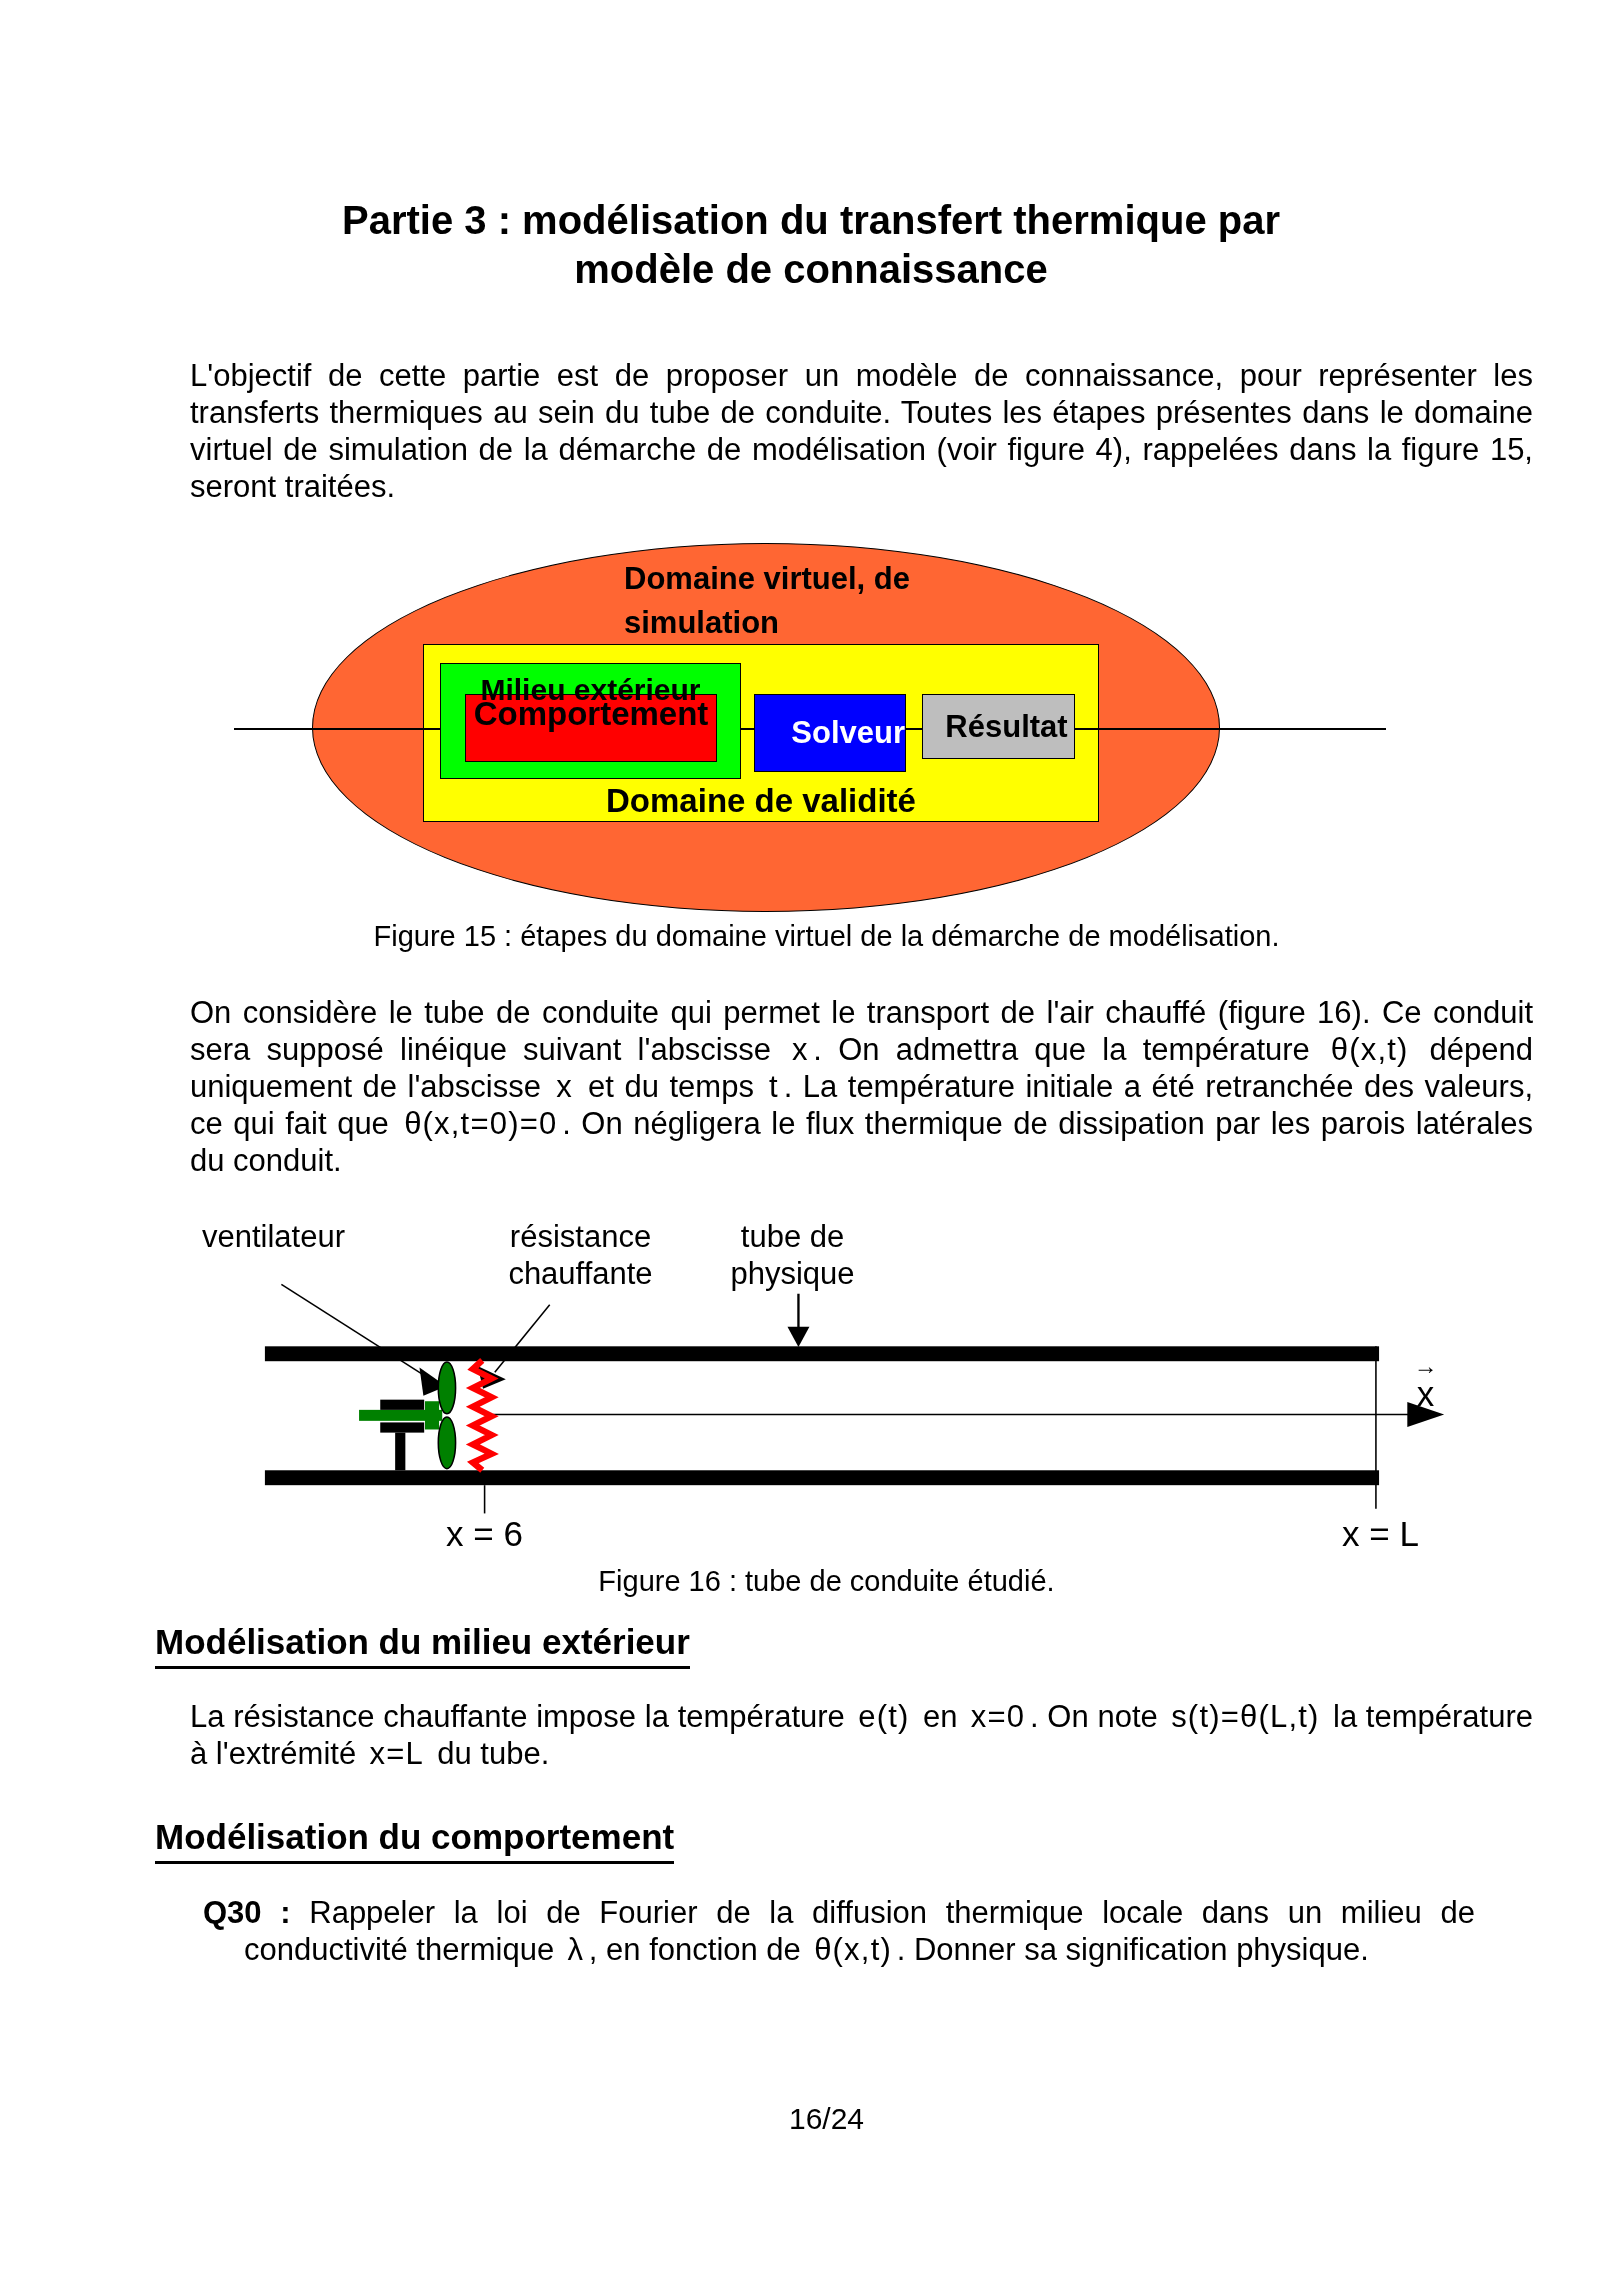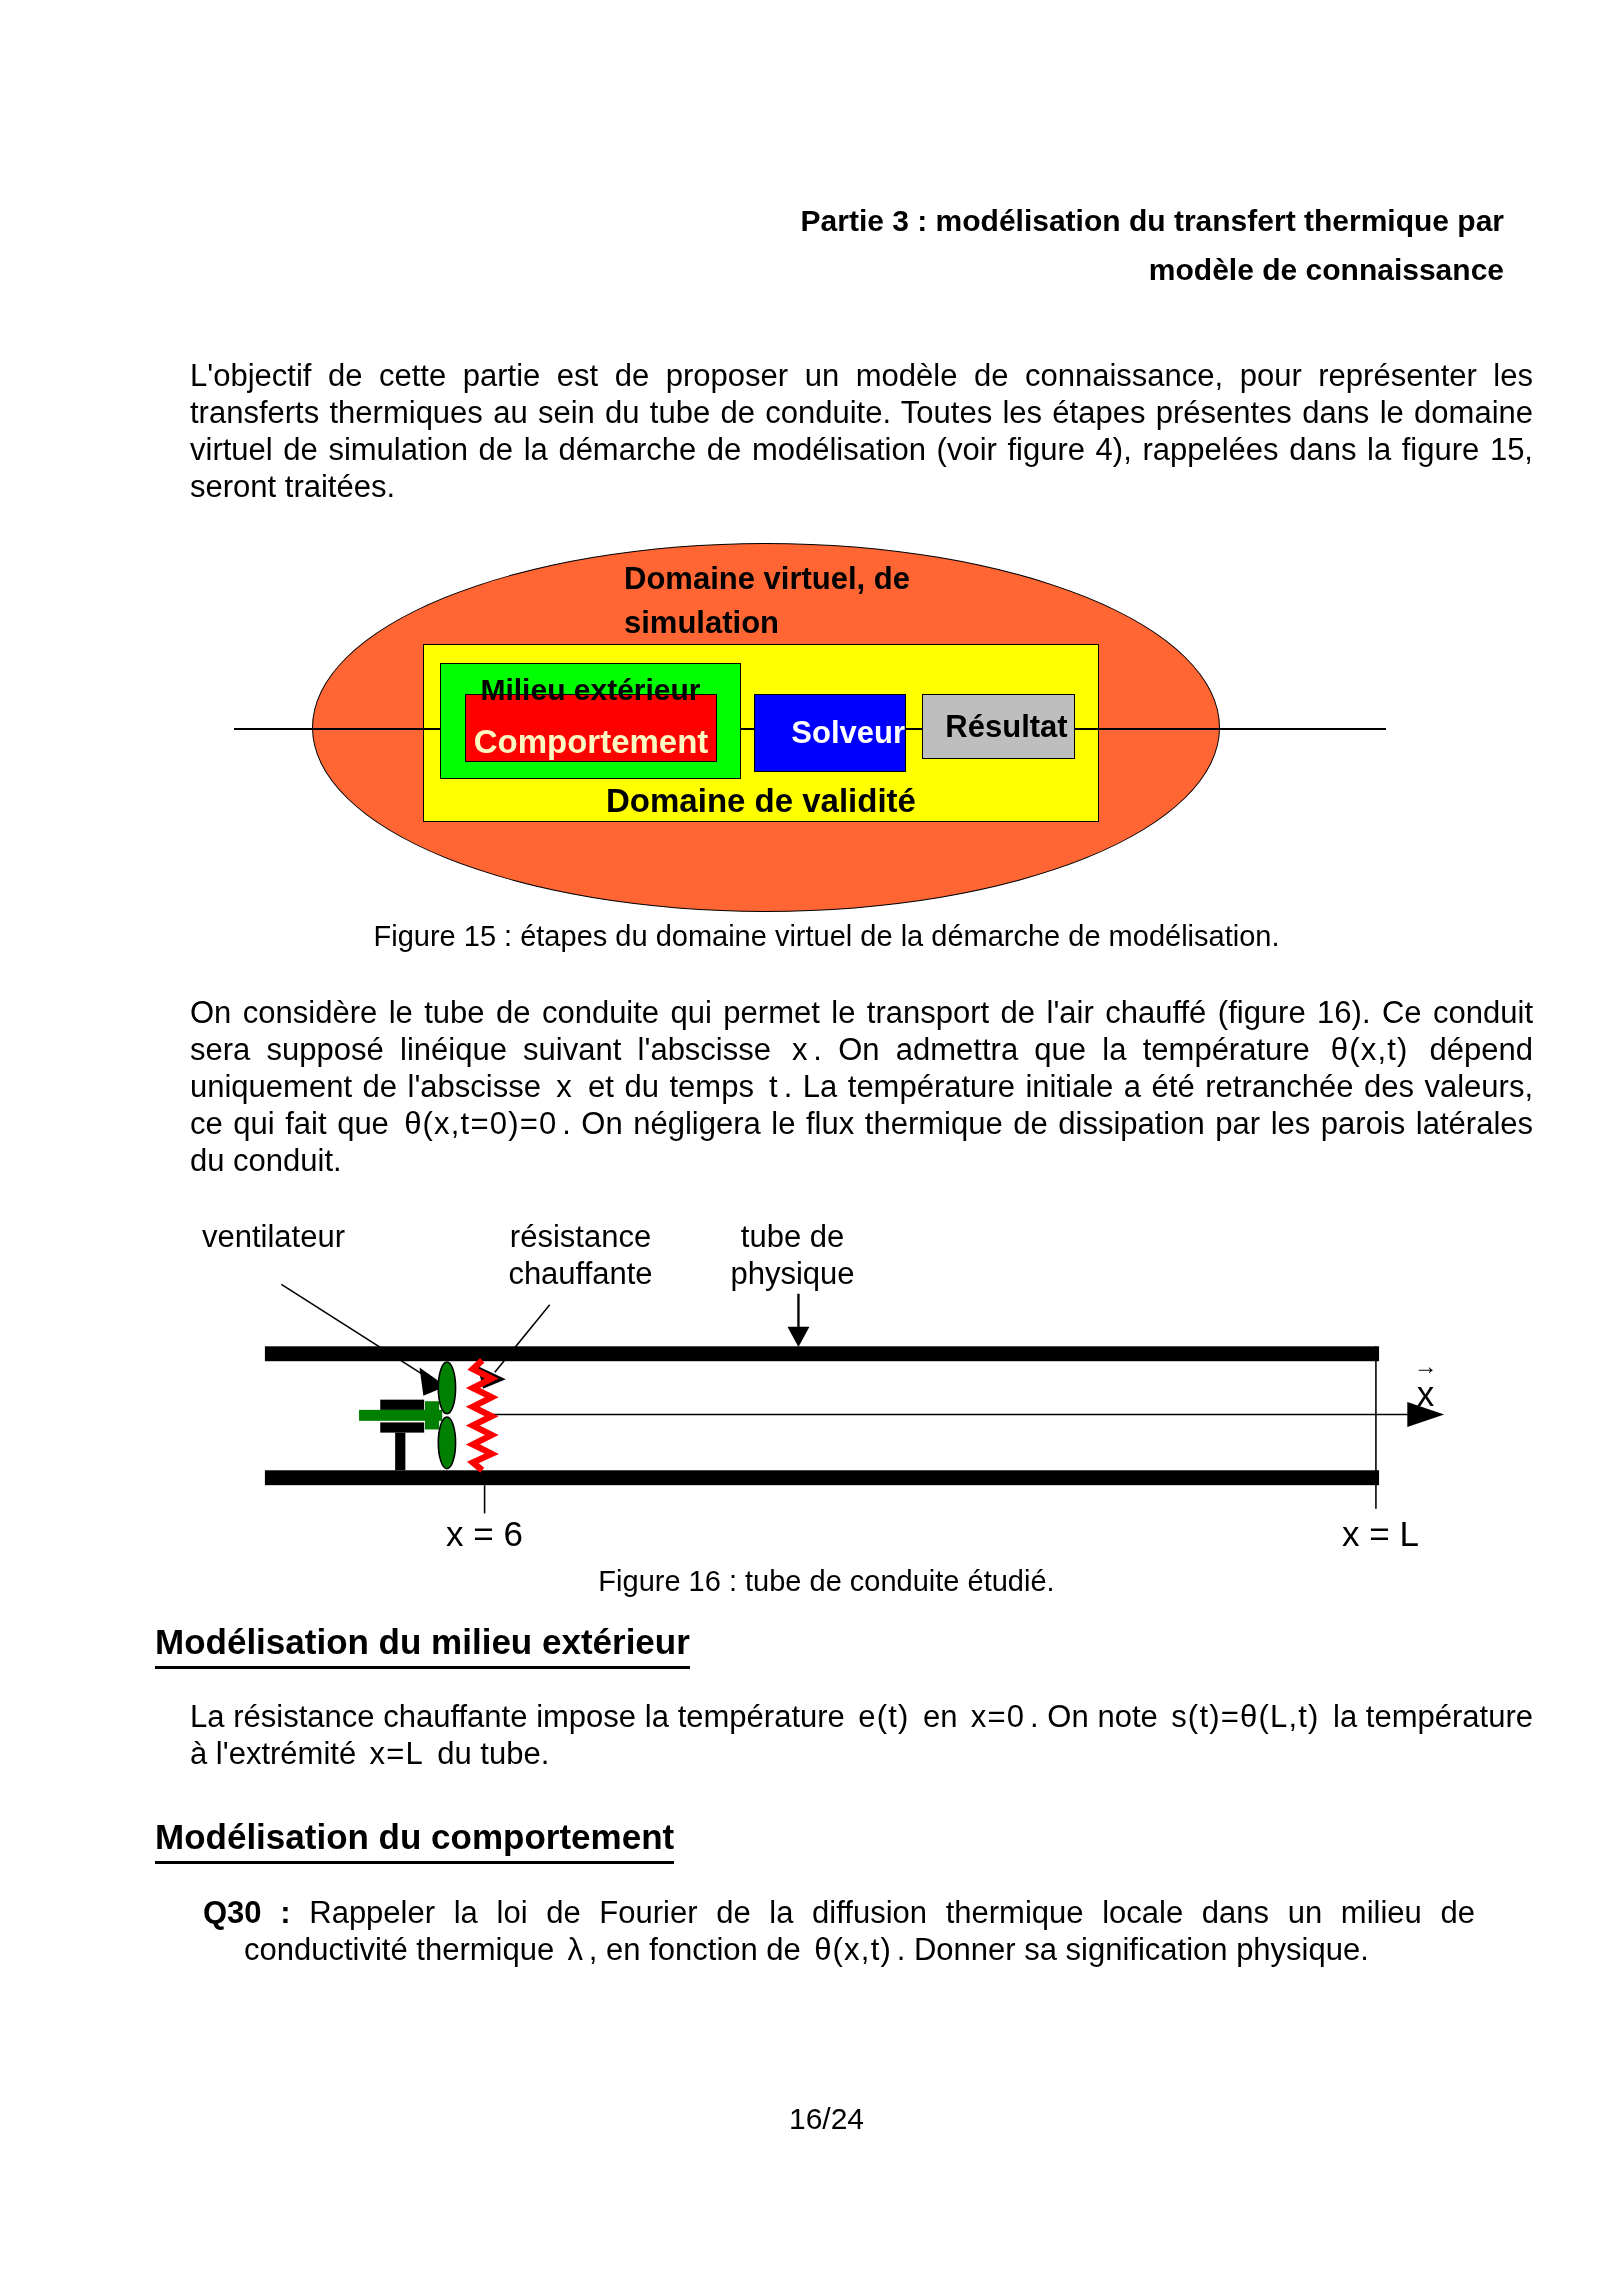--- a/index.html
+++ b/index.html
@@ -4,22 +4,22 @@
 <style>
   * { margin:0; padding:0; box-sizing:border-box; }
   html,body { background:#ffffff; }
   .page {
     position:relative; width:1622px; height:2295px; background:#ffffff;
     font-family:"Liberation Sans", sans-serif; color:#000;
     overflow:hidden;
   }
   .abs { position:absolute; }
   .title {
-    left:118px; top:196px; width:1386px; text-align:right;
-    font-size:30px; font-weight:bold; line-height:49px;
+    left:118px; top:196px; width:1386px; text-align:center;
+    font-size:40px; font-weight:bold; line-height:49px;
   }
   .para {
     left:155px; width:1343px; font-size:31px; line-height:37px;
     text-align:justify;
     margin-left:35px;
   }
   .run-b { font-weight:bold; }
   .run-m { letter-spacing:1.2px; padding:0 4.7px; }
   .heading {
     left:155px; font-size:35px; font-weight:bold;
@@ -32,22 +32,22 @@
   }
   
   .f15-ellipse {
     left:312px; top:543px; width:908px; height:369px;
     border-radius:50%; border:1.6px solid #000; z-index:1;
   }
   .f15-hline { left:234px; top:728px; width:1152px; height:1.6px; background:#000; z-index:3; }
   .f15-yellow { left:423px; top:644px; width:676px; height:178px; border:1.6px solid #000; z-index:2; }
   .f15-green  { left:440px; top:663px; width:301px; height:116px; border:1.6px solid #000; z-index:4; }
   .f15-red    { left:465px; top:694px; width:252px; height:68px;  border:1.6px solid #000; z-index:5;
-                display:flex; align-items:flex-end; justify-content:center;
-                color:#fef9c3; font-weight:bold; font-size:33px; }
+                display:flex; align-items:flex-start; justify-content:center;
+                color:#000000; font-weight:bold; font-size:33px; }
   .f15-blue   { left:754px; top:694px; width:152px; height:78px; border:1.6px solid #000; z-index:4;
                 display:flex; align-items:center; justify-content:flex-end;
                 color:#fff; font-weight:bold; font-size:31px; }
   .f15-gray   { left:922px; top:694px; width:153px; height:65px; border:1.6px solid #000; z-index:4;
                 display:flex; align-items:center; justify-content:center;
                 color:#000; font-weight:bold; font-size:31px;padding-left:16px; }
   .f15-elabel { left:624px; top:557px; z-index:2; font-size:31px; font-weight:bold; line-height:44px; }
   .f15-milieu { left:440px; top:673px; width:301px; text-align:center;
                 font-size:30px; font-weight:bold; z-index:5; }
   .f15-valid  { left:423px; top:782px; width:676px; text-align:center;

